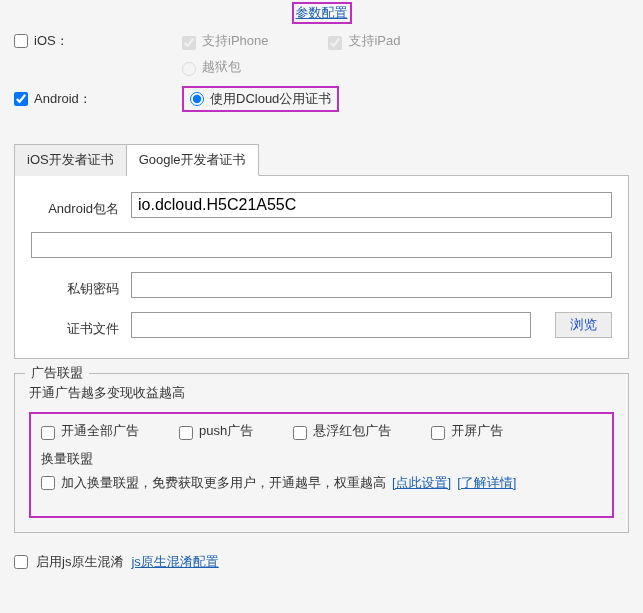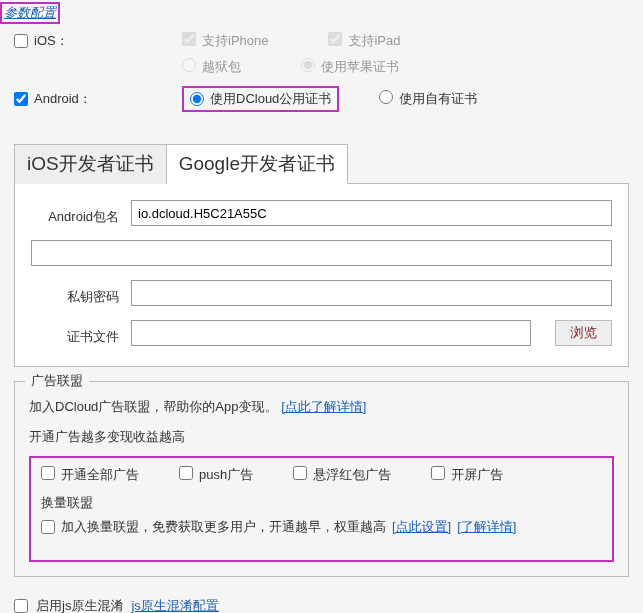--- a/index.html
+++ b/index.html
@@ -8,47 +8,47 @@
     padding: 0;
     font-family: "Microsoft YaHei", "SimSun", Arial, sans-serif;
     font-size: 13px;
     background: #f5f5f5;
     color: #333;
     width: 643px;
     height: 613px;
     overflow: hidden;
   }
   a { color: #1a5fb4; text-decoration: underline; cursor: pointer; }
-  .top-right { text-align: left; padding: 2px 0; font-style: italic; }
+  .top-right { text-align: center; padding: 2px 0; }
   .top-right a { border: 2px solid #c030c0; padding: 0 2px; display: inline-block; }
   .section-platform { padding: 6px 14px 4px 14px; }
   .row { display: flex; align-items: center; margin-bottom: 8px; }
   .plat-label { width: 168px; display: flex; align-items: center; gap: 6px; }
   .plat-options { display: flex; gap: 60px; align-items: center; flex: 1; }
-  .opt { display: inline-flex; align-items: flex-start; gap: 6px; }
+  .opt { display: inline-flex; align-items: flex-end; gap: 6px; }
   .disabled { color: #999; }
   input[type="checkbox"], input[type="radio"] { width: 14px; height: 14px; margin: 0; }
   input[type="checkbox"]:disabled, input[type="radio"]:disabled { opacity: 0.65; }
   .highlight-dcloud { border: 2px solid #c030c0; padding: 2px 6px; display: inline-flex; align-items: center; gap: 6px; }
   
   .tabs-wrap { margin: 20px 14px 10px 14px; }
   .tab-strip { display: flex; }
-  .tab { padding: 6px 12px; border: 1px solid #bbb; background: #eee; border-bottom: none; font-size: 19px; cursor: pointer; }
+  .tab { padding: 6px 12px; border: 1px solid #bbb; background: #eee; border-bottom: none; font-size: 13px; cursor: pointer; }
   .tab + .tab { border-left: none; }
   .tab.active { background: #fff; border-bottom: 1px solid #fff; position: relative; z-index: 2; }
   .tab-panel {
     border: 1px solid #bbb; background: #fff; padding: 16px 16px 20px 16px;
     margin-top: -1px;
   }
   .formrow { display: flex; align-items: flex-end; margin-bottom: 14px; }
   .formrow label { width: 100px; text-align: right; padding-right: 12px; }
   .formrow input[type="text"] {
-    flex: 1; height: 26px; border: 1px solid #999; background: #fff; padding: 0 6px; font-size: 13px;
+    flex: 1; height: 26px; border: 1px solid #999; background: #fff; padding: 0 6px; font-size: 16px;
   }
-  .formrow .btn { margin-left: 24px; padding: 3px 14px; border: 1px solid #bbb; background: #eee; color: #7f1d1d; }
+  .formrow .btn { margin-left: 24px; padding: 3px 14px; border: 1px solid #bbb; background: #eee; color: #1d4ed8; }
   
   .fieldset {
     border: 1px solid #bbb; margin: 14px 14px 10px 14px; padding: 10px 14px 14px 14px;
     position: relative;
   }
   .fieldset .legend {
     position: absolute; top: -10px; left: 10px; background: #f5f5f5; padding: 0 6px; font-size: 13px;
   }
   .ad-options-box {
     border: 2px solid #c030c0; padding: 8px 10px 24px 10px; margin-top: 10px;
@@ -83,39 +83,31 @@
         </span>
     </div>
   </div>
   <div class="row">
     <div class="plat-label"></div>
     <div class="plat-options">
       <span class="opt disabled">
           <input type="radio" disabled="" style="">
           <span>越狱包</span>
         </span>
-      <span class="opt disabled">
-          <input type="radio" disabled="" checked="" style="">
-          <span>使用苹果证书</span>
-        </span>
     </div>
   </div>
   <div class="row" style="margin-top:10px;">
     <div class="plat-label">
       <input type="checkbox" checked="" style="">
       <span>Android：</span>
     </div>
     <div class="plat-options" style="gap:40px;">
       <span class="highlight-dcloud">
           <input type="radio" name="acert" checked="" style="">
           <span>使用DCloud公用证书</span>
-        </span>
-      <span class="opt">
-          <input type="radio" name="acert" style="">
-          <span>使用自有证书</span>
         </span>
     </div>
   </div>
 </div>
 
 <div class="tabs-wrap">
   <div class="tab-strip">
     <div class="tab">iOS开发者证书</div>
     <div class="tab active">Google开发者证书</div>
   </div>
@@ -134,24 +126,20 @@
     <div class="formrow" style="margin-bottom:0;">
       <label>证书文件</label>
       <input type="text" value="" style="">
       <button class="btn" disabled="">浏览</button>
     </div>
   </div>
 </div>
 
 <div class="fieldset">
   <div class="legend">广告联盟</div>
-  <div style="margin:6px 0 12px 0;">
-    <span>加入DCloud广告联盟，帮助你的App变现。</span>
-    <a>[点此了解详情]</a>
-  </div>
   <div style="margin-bottom:4px;">开通广告越多变现收益越高</div>
 
   <div class="ad-options-box">
     <div class="ad-checks">
       <span class="opt">
           <input type="checkbox" style="">
           <span>开通全部广告</span>
         </span>
       <span class="opt">
           <input type="checkbox" style="">

